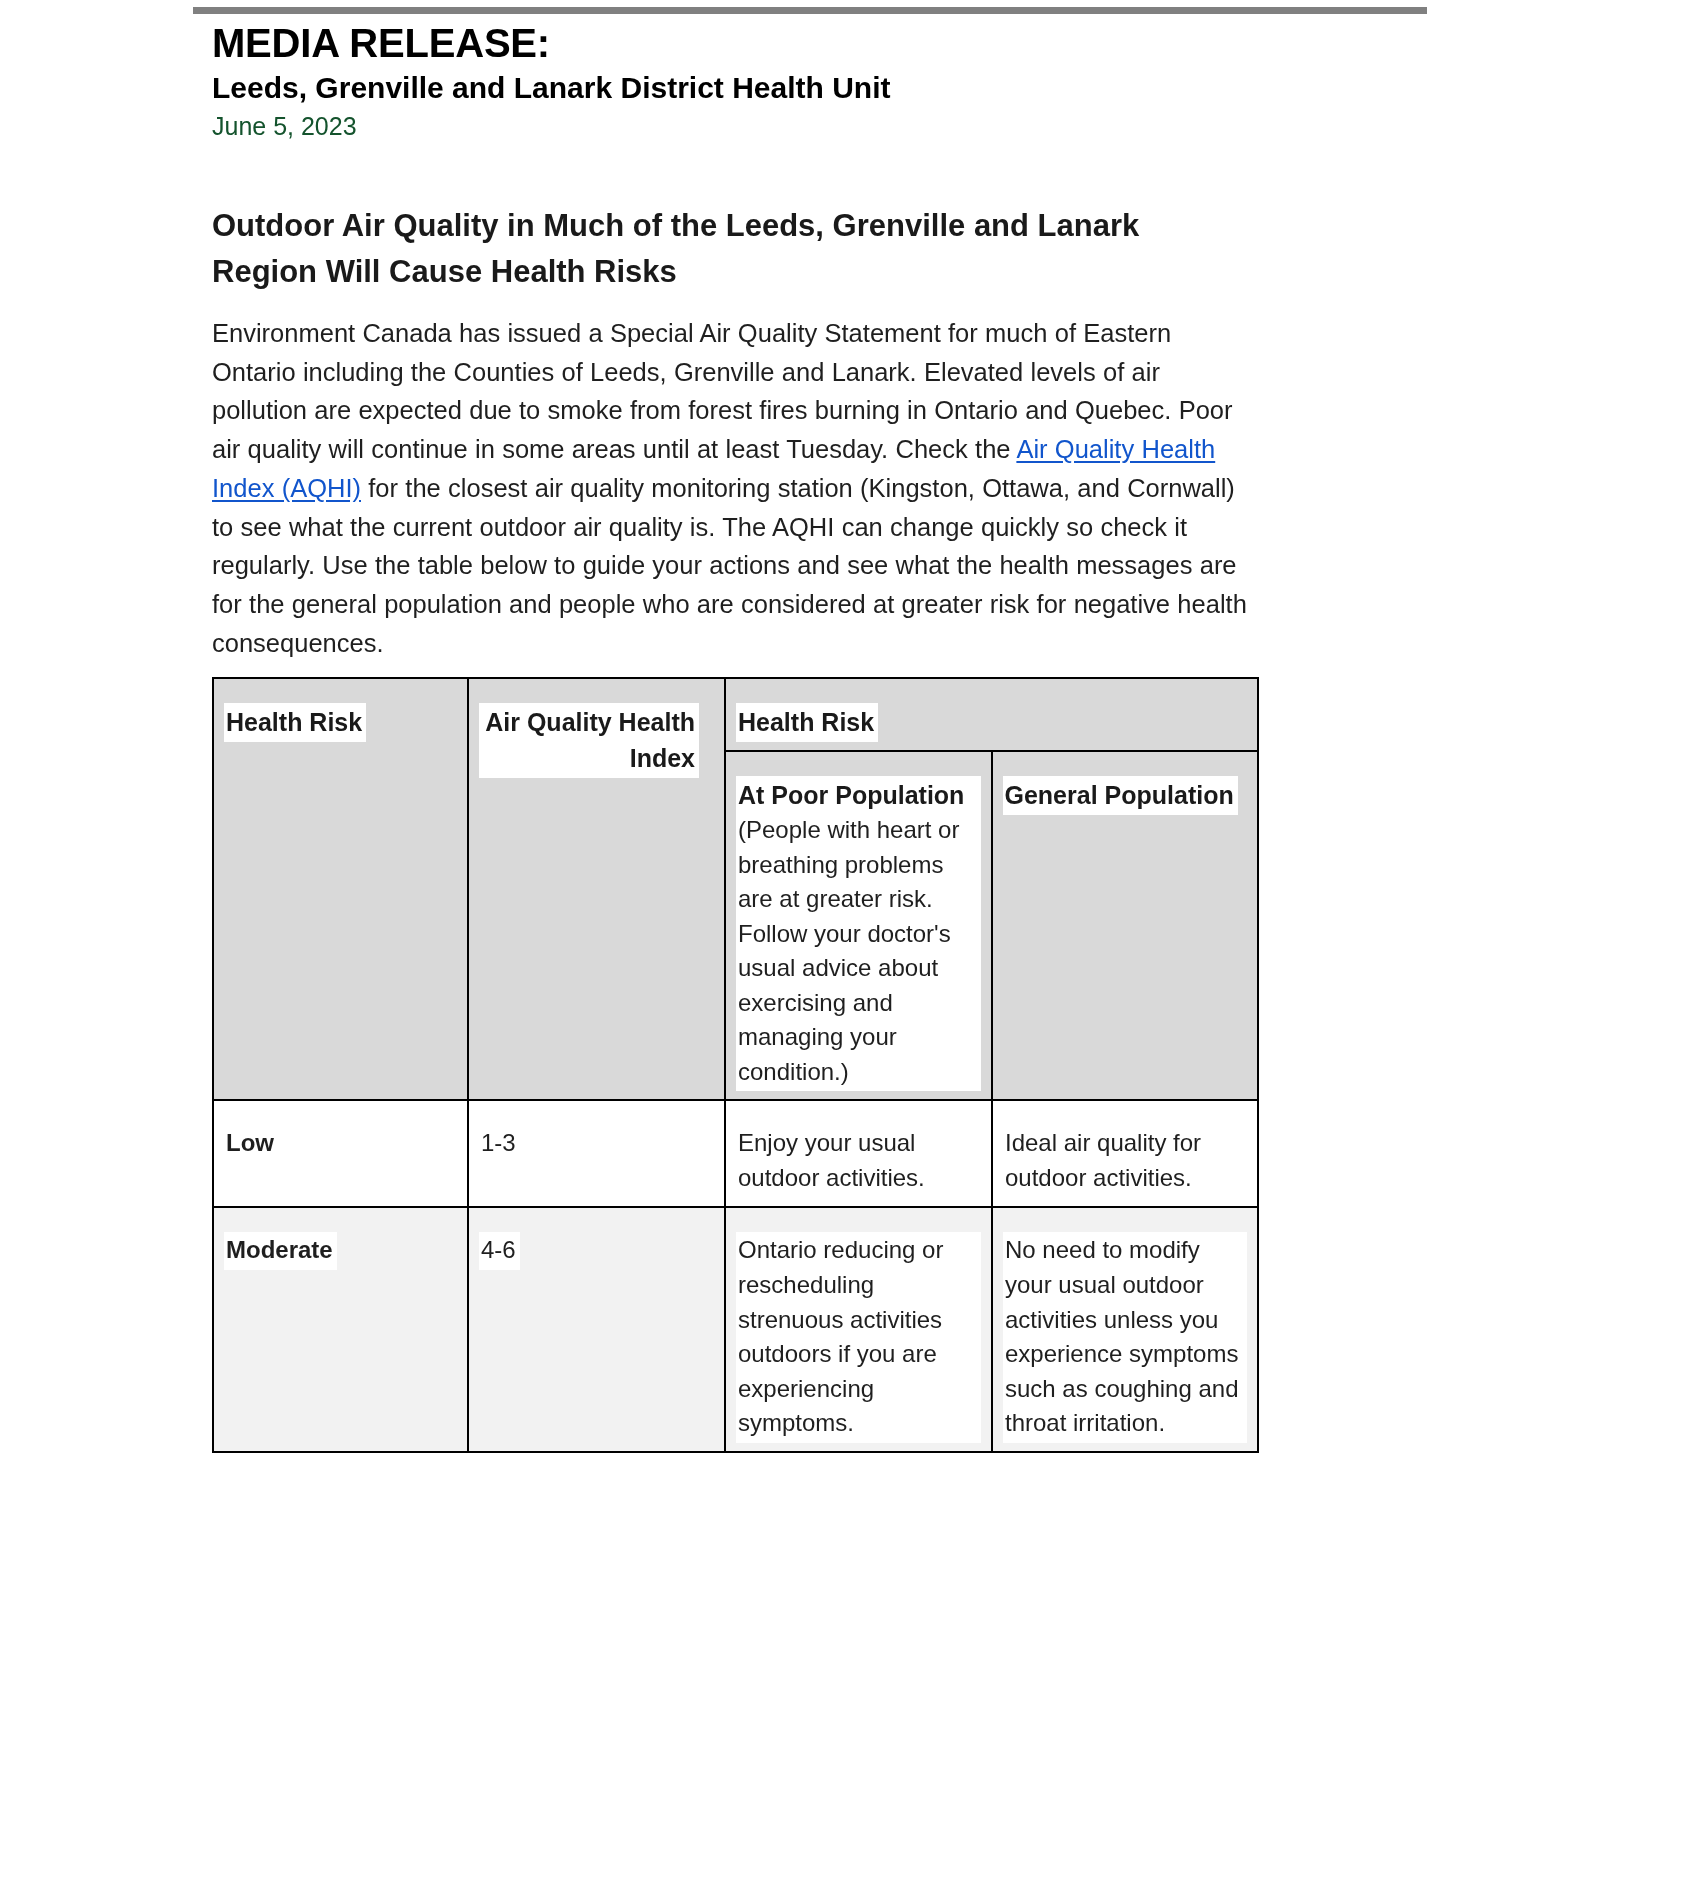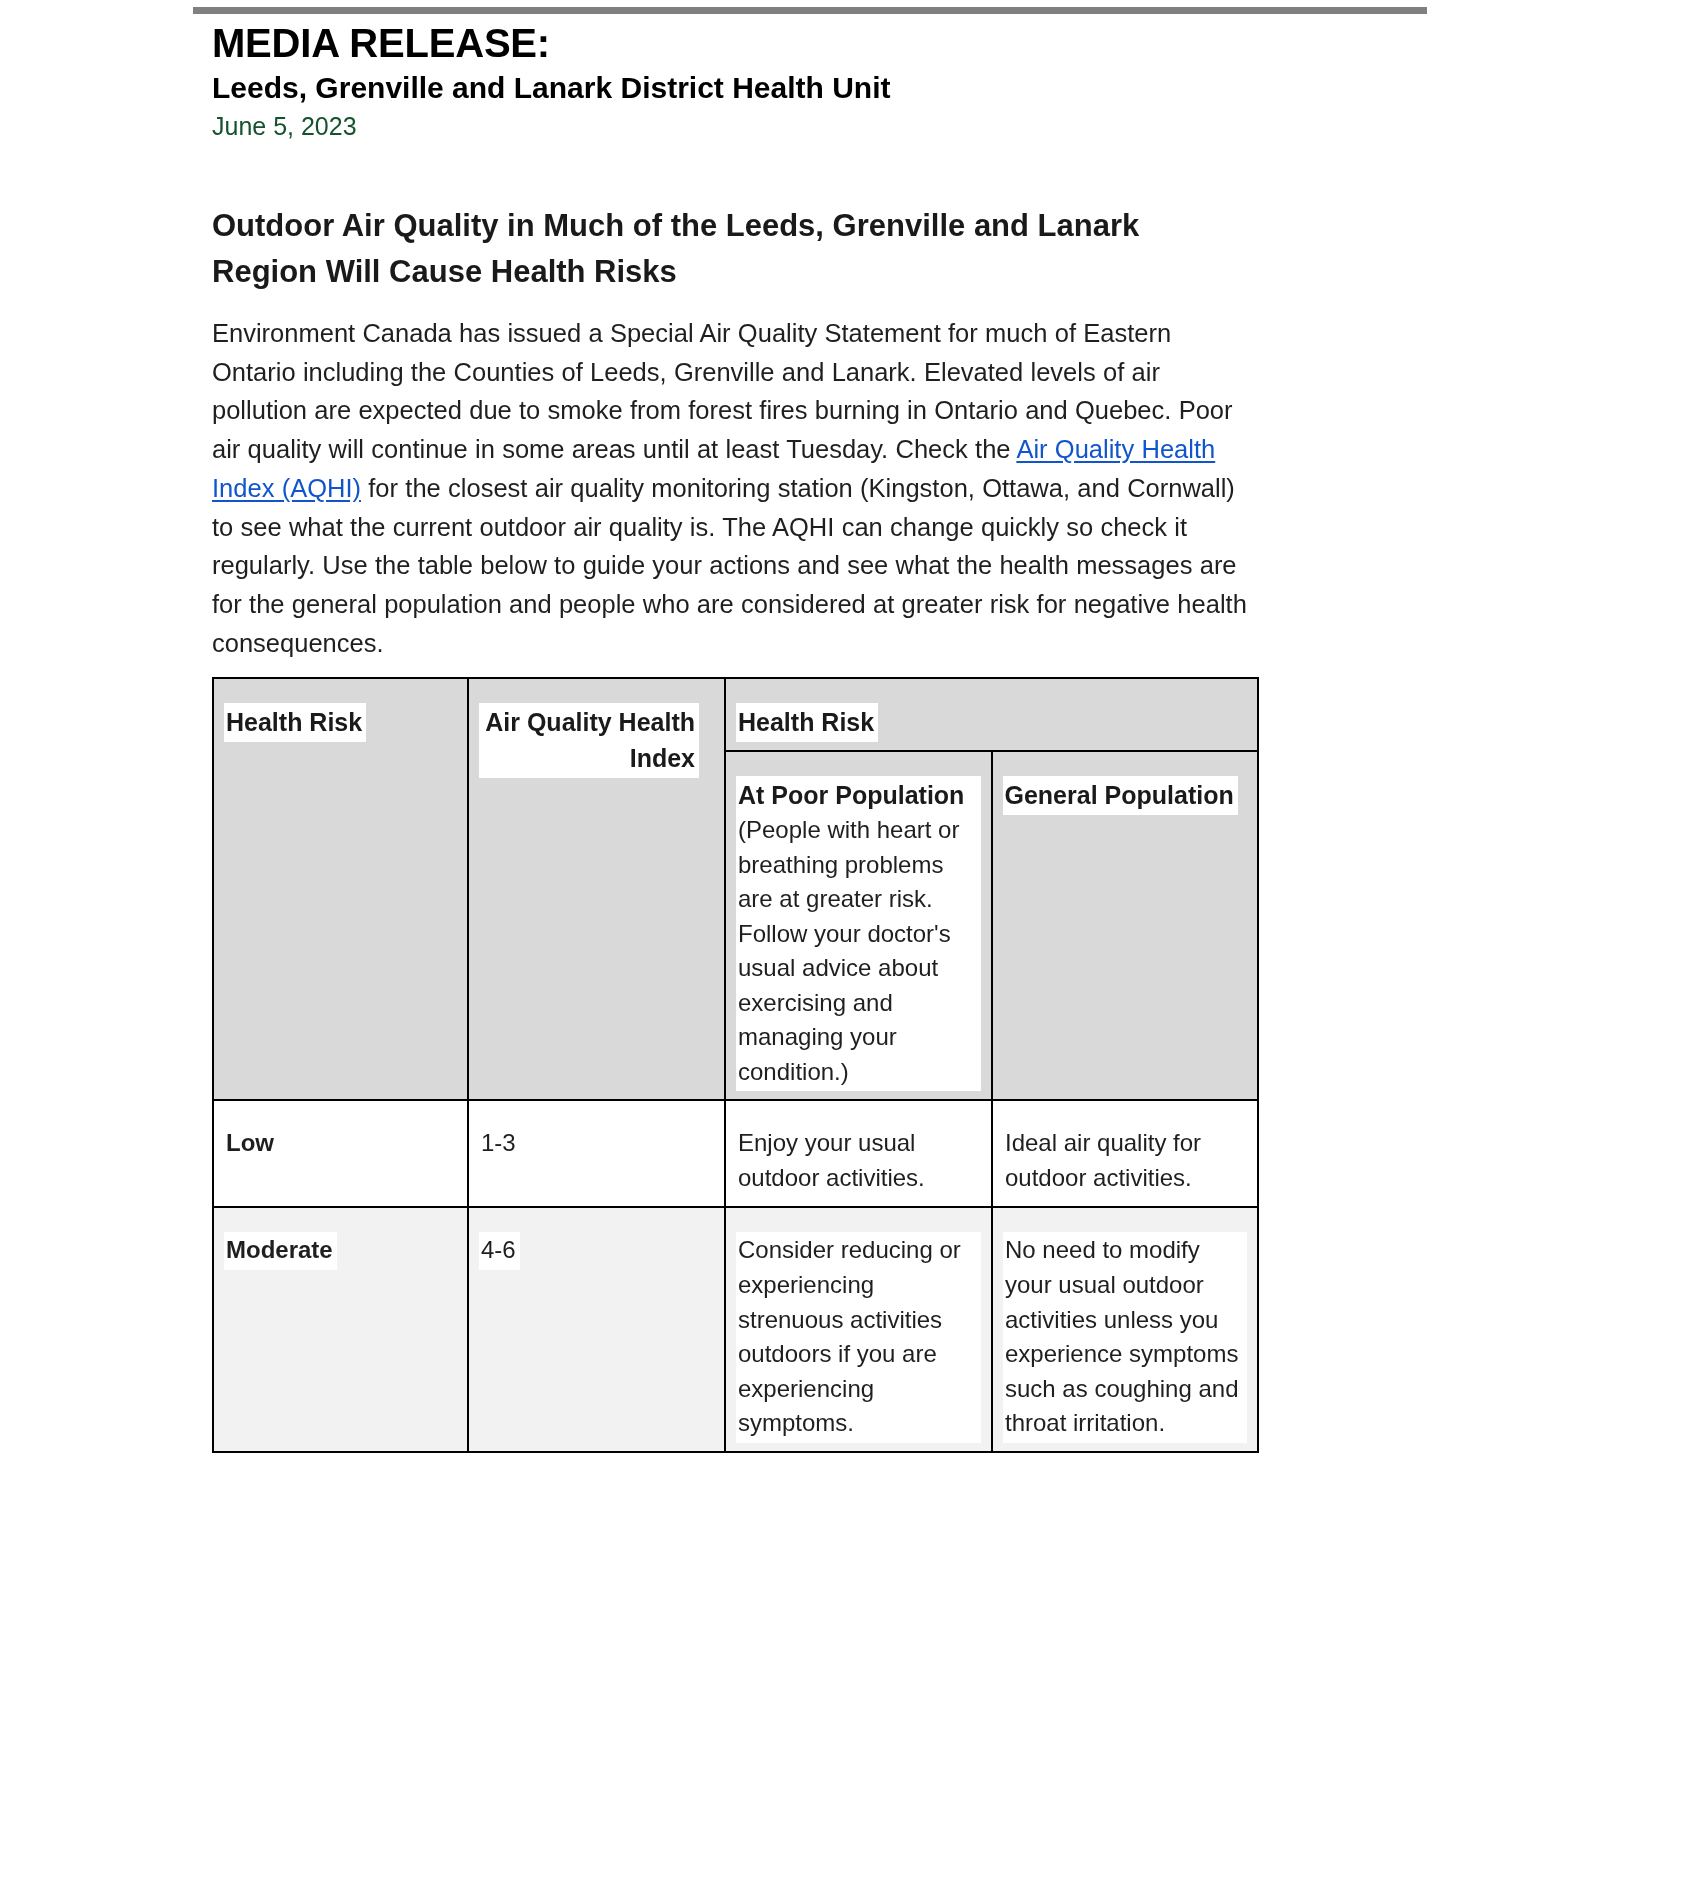--- a/index.html
+++ b/index.html
@@ -262,21 +262,21 @@
               <span class="txtblock bold">Moderate</span>
             </div>
           </td>
           <td class="shade-light">
             <div class="cellpad">
               <span class="txtblock">4-6</span>
             </div>
           </td>
           <td class="shade-light">
             <div class="cellpad">
-              <span class="txtblock blockfull">Consider reducing or experiencing strenuous activities outdoors if you are experiencing symptoms.</span>
+              <span class="txtblock blockfull">Ontario reducing or rescheduling strenuous activities outdoors if you are experiencing symptoms.</span>
             </div>
           </td>
           <td class="shade-light">
             <div class="cellpad">
               <span class="txtblock blockfull">No need to modify your usual outdoor activities unless you experience symptoms such as coughing and throat irritation.</span>
             </div>
           </td>
         </tr>
 
 

